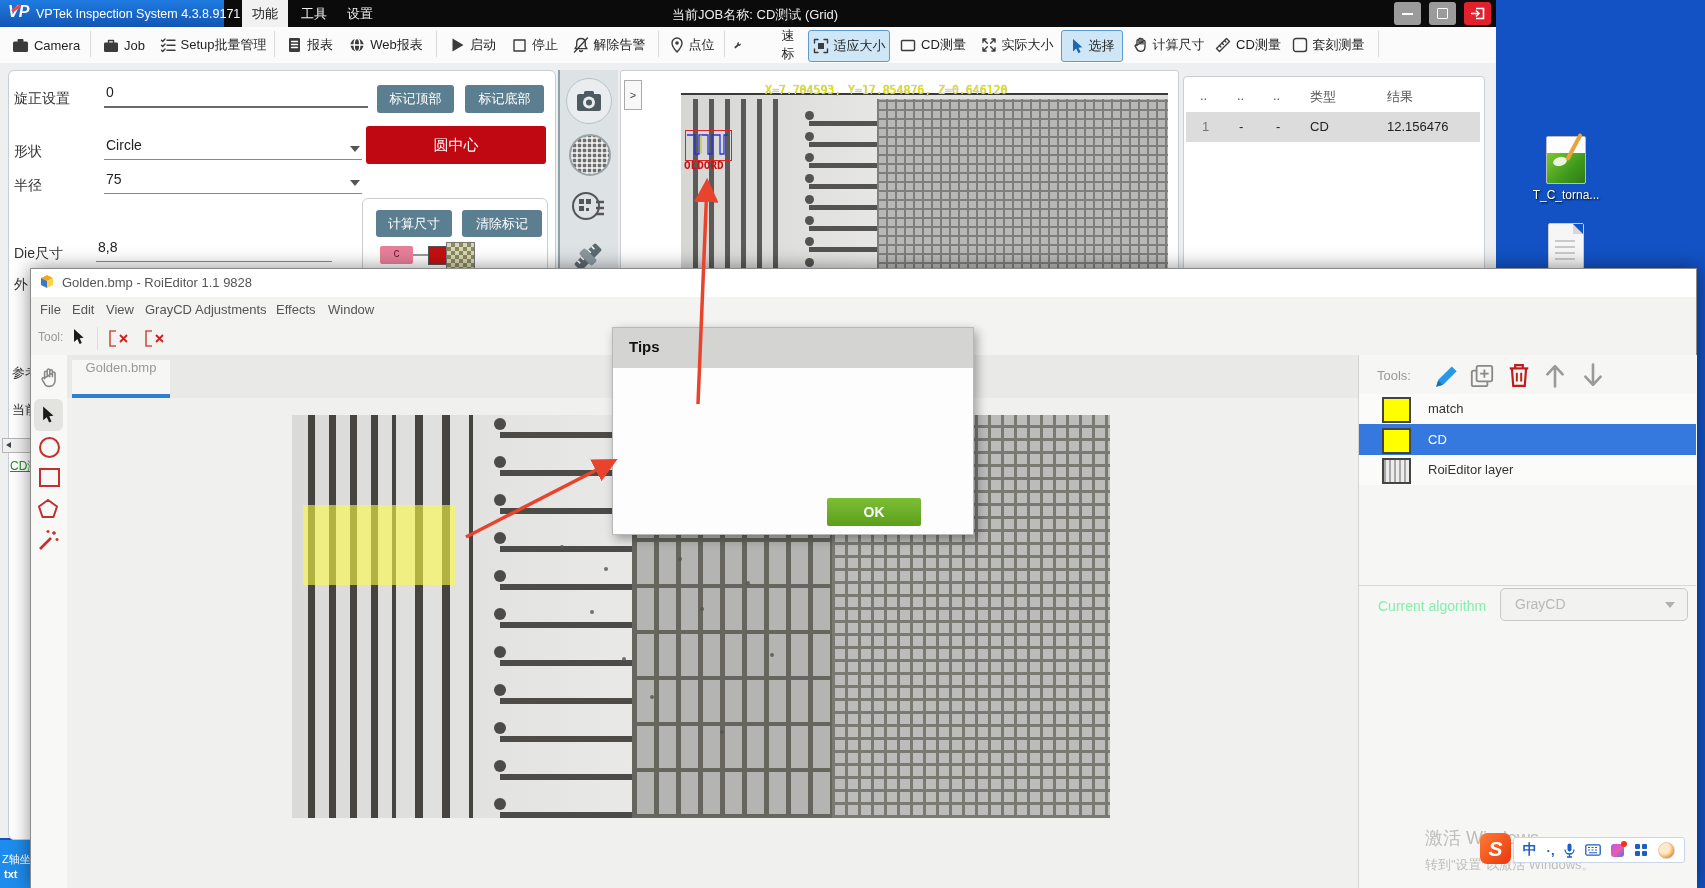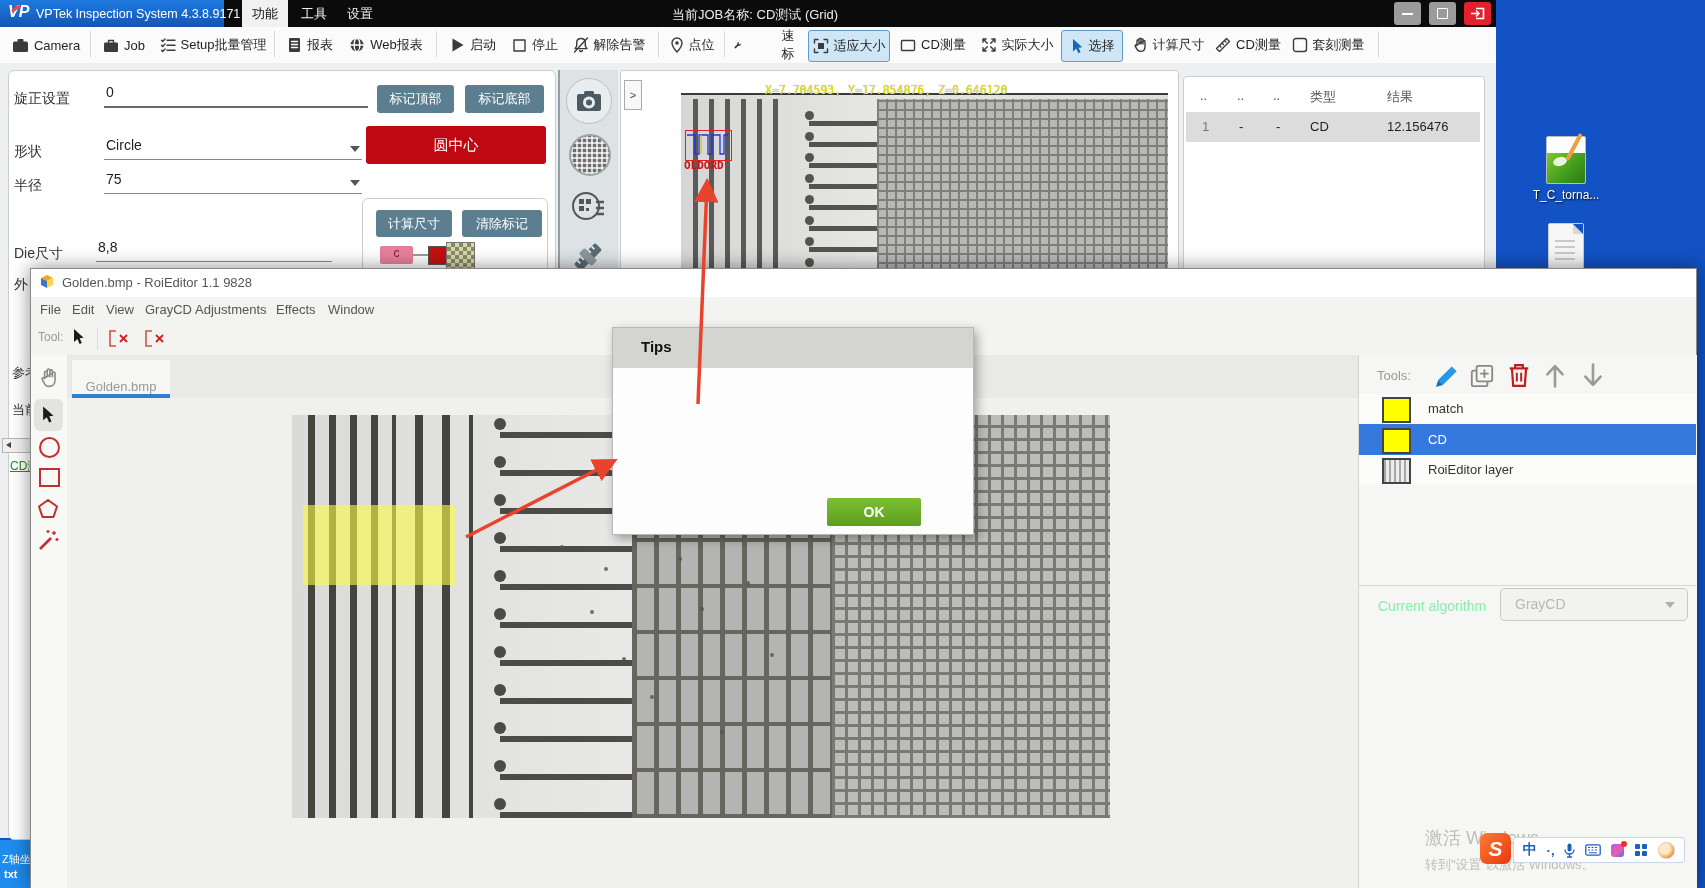--- a/index.html
+++ b/index.html
@@ -389,21 +389,21 @@
   <div class="abs" style="left:39px;top:468px;width:17px;height:15px;border:2px solid #c03030;"></div>
   <svg class="abs" style="left:37px;top:498px;" width="22" height="22" viewBox="0 0 22 22">
     <polygon points="11,2 20,8.5 16.5,19 5.5,19 2,8.5" fill="none" stroke="#c03030" stroke-width="2" stroke-linejoin="round"></polygon>
   </svg>
   <svg class="abs" style="left:36px;top:528px;" width="24" height="24" viewBox="0 0 24 24">
     <line x1="4" y1="21" x2="15" y2="10" stroke="#c03030" stroke-width="2.6"></line>
     <path d="M18 3v4M16 5h4M21 10v3M19.5 11.5h3M12 2v3M10.5 3.5h3" stroke="#c03030" stroke-width="1.4"></path>
   </svg>
 
   <div class="abs" style="left:67px;top:355px;width:1291px;height:43px;background:#e9e9e7;border-bottom:1px solid #cbcbc9;"></div>
-  <div class="abs" style="left:72px;top:360px;width:98px;height:34px;background:#f6f6f4;display:flex;align-items:flex-end;justify-content:center;">
+  <div class="abs" style="left:72px;top:360px;width:98px;height:34px;background:#f6f6f4;display:flex;align-items:flex-start;justify-content:center;">
     <span style="font-size:13px;color:#999;">Golden.bmp</span>
   </div>
   <div class="abs" style="left:72px;top:394px;width:98px;height:4px;background:#2e7fd0;"></div>
   <div class="abs" style="left:67px;top:398px;width:1291px;height:490px;background:#f0f0ee;"></div>
 
   <div class="abs" style="left:292px;top:415px;width:818px;height:403px;overflow:hidden;
        background:linear-gradient(90deg,#dadad8,#e9e9e7 42%,#d8d8d6 44%,#d2d2d0);">
     <div class="abs" style="left:16px;top:0;width:88px;height:403px;background:repeating-linear-gradient(90deg,#45443f 0 7px,transparent 7px 21px);"></div>
     <div class="abs" style="left:123px;top:0;width:58px;height:403px;background:repeating-linear-gradient(90deg,#45443f 0 8px,transparent 8px 27px);"></div>
     <div class="abs" style="left:202px;top:3px;width:12px;height:12px;border-radius:50%;background:#4c4b47;
@@ -459,21 +459,21 @@
   <div class="abs" style="left:1500px;top:588px;width:186px;height:31px;border:1.5px solid #c8c8c6;border-radius:5px;background:#f2f2f0;">
     <span class="abs nowrap" style="left:14px;top:7px;font-size:14px;color:#b8b8b6;">GrayCD</span>
     <div class="caret" style="right:12px;top:13px;border-top-color:#b0b0b0;"></div>
   </div>
 
   <div class="abs nowrap watermark" style="left:1425px;top:826px;font-size:18px;">激活 Windows</div>
   <div class="abs nowrap watermark" style="left:1425px;top:856px;font-size:13px;">转到"设置"以激活 Windows。</div>
 
   <div class="abs" style="left:612px;top:327px;width:362px;height:208px;background:#fdfdfd;border:1px solid #b8b8b8;box-shadow:3px 4px 10px rgba(0,0,0,0.35);box-sizing:border-box;">
     <div class="abs" style="left:0;top:0;width:360px;height:40px;background:#d4d4d2;">
-      <span class="abs nowrap" style="left:28px;top:10px;font-size:15px;font-weight:bold;color:#111;">Tips</span>
+      <span class="abs nowrap" style="left:16px;top:10px;font-size:15px;font-weight:bold;color:#111;">Tips</span>
     </div>
     <div class="abs" style="left:214px;top:170px;width:94px;height:28px;background:linear-gradient(#7cbf35,#5d9e1d);border-radius:2px;display:flex;align-items:center;justify-content:center;">
       <span style="font-size:14px;font-weight:bold;color:#fff;">OK</span>
     </div>
   </div>
 
   <div class="abs" style="left:1480px;top:833px;width:31px;height:31px;background:linear-gradient(135deg,#ff7a36,#e8380d);border-radius:7px;display:flex;align-items:center;justify-content:center;">
     <span style="color:#fff;font-weight:900;font-style:italic;font-size:21px;">S</span>
   </div>
   <div class="abs" style="left:1513px;top:837px;width:172px;height:26px;background:#fff;border:1px solid #c9d6e8;border-radius:3px;display:flex;align-items:center;justify-content:space-around;padding:0 4px;box-sizing:border-box;">

